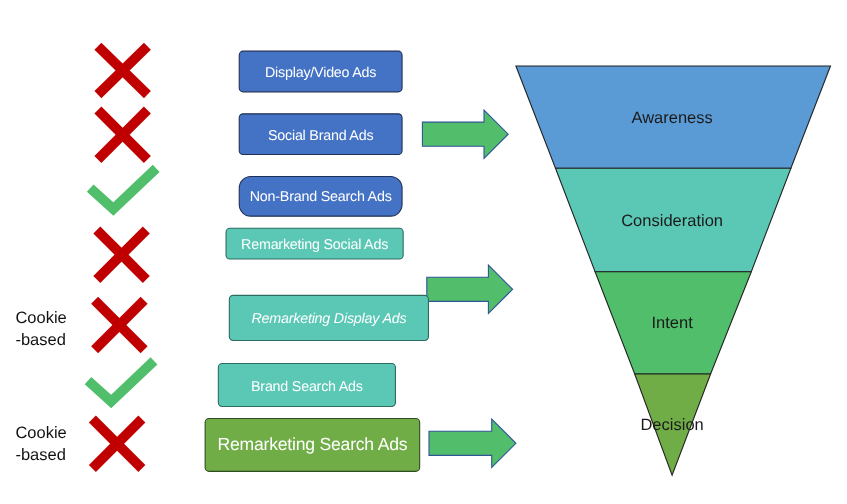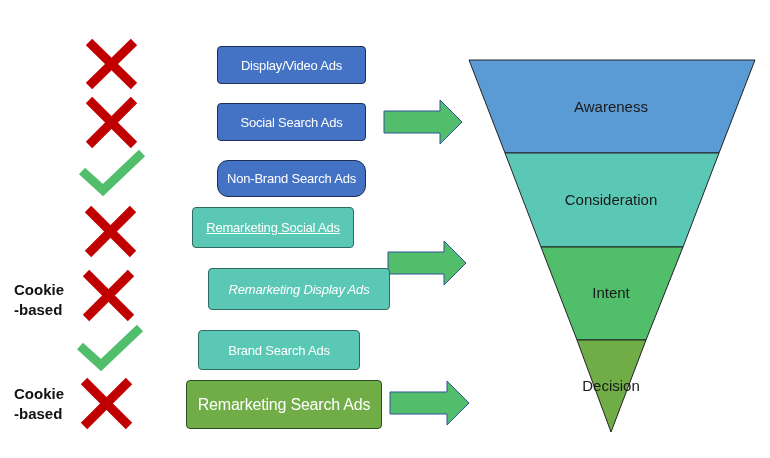--- a/index.html
+++ b/index.html
@@ -4,21 +4,21 @@
 <style>
   html, body { margin: 0; padding: 0; background: #ffffff; }
   body { width: 770px; height: 458px; position: relative; overflow: hidden;
          font-family: "Liberation Sans", "DejaVu Sans", sans-serif; }
   .box { position: absolute; box-sizing: border-box; border: 1.5px solid #2b3a4a;
          border-radius: 4px; color: #ffffff; display: flex; align-items: center;
          justify-content: center; font-size: 13px; letter-spacing: -0.2px; white-space: nowrap; }
   .box.blue { background: #4472c4; border-color: #1f2f55; margin-left: 12px; }
   .box.teal { background: #5bc8b6; border-color: #2e6b60; }
   .box.green { background: #70ad47; border-color: #2f4d22; font-size: 16px; }
-  .side { position: absolute; font-size: 15px; font-weight: bold; color: #111; line-height: 20px; }
+  .side { position: absolute; font-size: 15px; font-weight: normal; color: #111; line-height: 20px; }
   svg { position: absolute; left: 0; top: 0; }
   .flabel { font-family: "Liberation Sans", "DejaVu Sans", sans-serif; font-size: 15px; fill: #1a1a1a; }
 </style>
 </head>
 <body>
 
 <svg width="770" height="458" viewBox="0 0 770 458">
 
   <g stroke="#c00000" stroke-width="9">
     <line x1="89" y1="42" x2="134" y2="86"></line>
@@ -65,18 +65,18 @@
 <div class="side" style="left:14px; top:280px;">
   <div>Cookie</div>
   <div>-based</div>
 </div>
 <div class="side" style="left:14px; top:384px;">
   <div>Cookie</div>
   <div>-based</div>
 </div>
 
 <div class="box blue" style="left:205px; top:46px; width:149px; height:38px;">Display/Video Ads</div>
-<div class="box blue" style="left:205px; top:103px; width:149px; height:38px;">Social Search Ads</div>
+<div class="box blue" style="left:205px; top:103px; width:149px; height:38px;">Social Brand Ads</div>
 <div class="box blue" style="left:205px; top:160px; width:149px; height:37px;border-radius:11px;">Non-Brand Search Ads</div>
-<div class="box teal" style="left:192px; top:207px; width:162px; height:41px;text-decoration:underline;">Remarketing Social Ads</div>
+<div class="box teal" style="left:205px; top:207px; width:162px; height:29px;">Remarketing Social Ads</div>
 <div class="box teal" style="left:208px; top:268px; width:182px; height:42px;font-style:italic;">Remarketing Display Ads</div>
 <div class="box teal" style="left:198px; top:330px; width:162px; height:40px;">Brand Search Ads</div>
 <div class="box green" style="left:186px; top:380px; width:196px; height:49px;">Remarketing Search Ads</div>
 
 </body></html>

